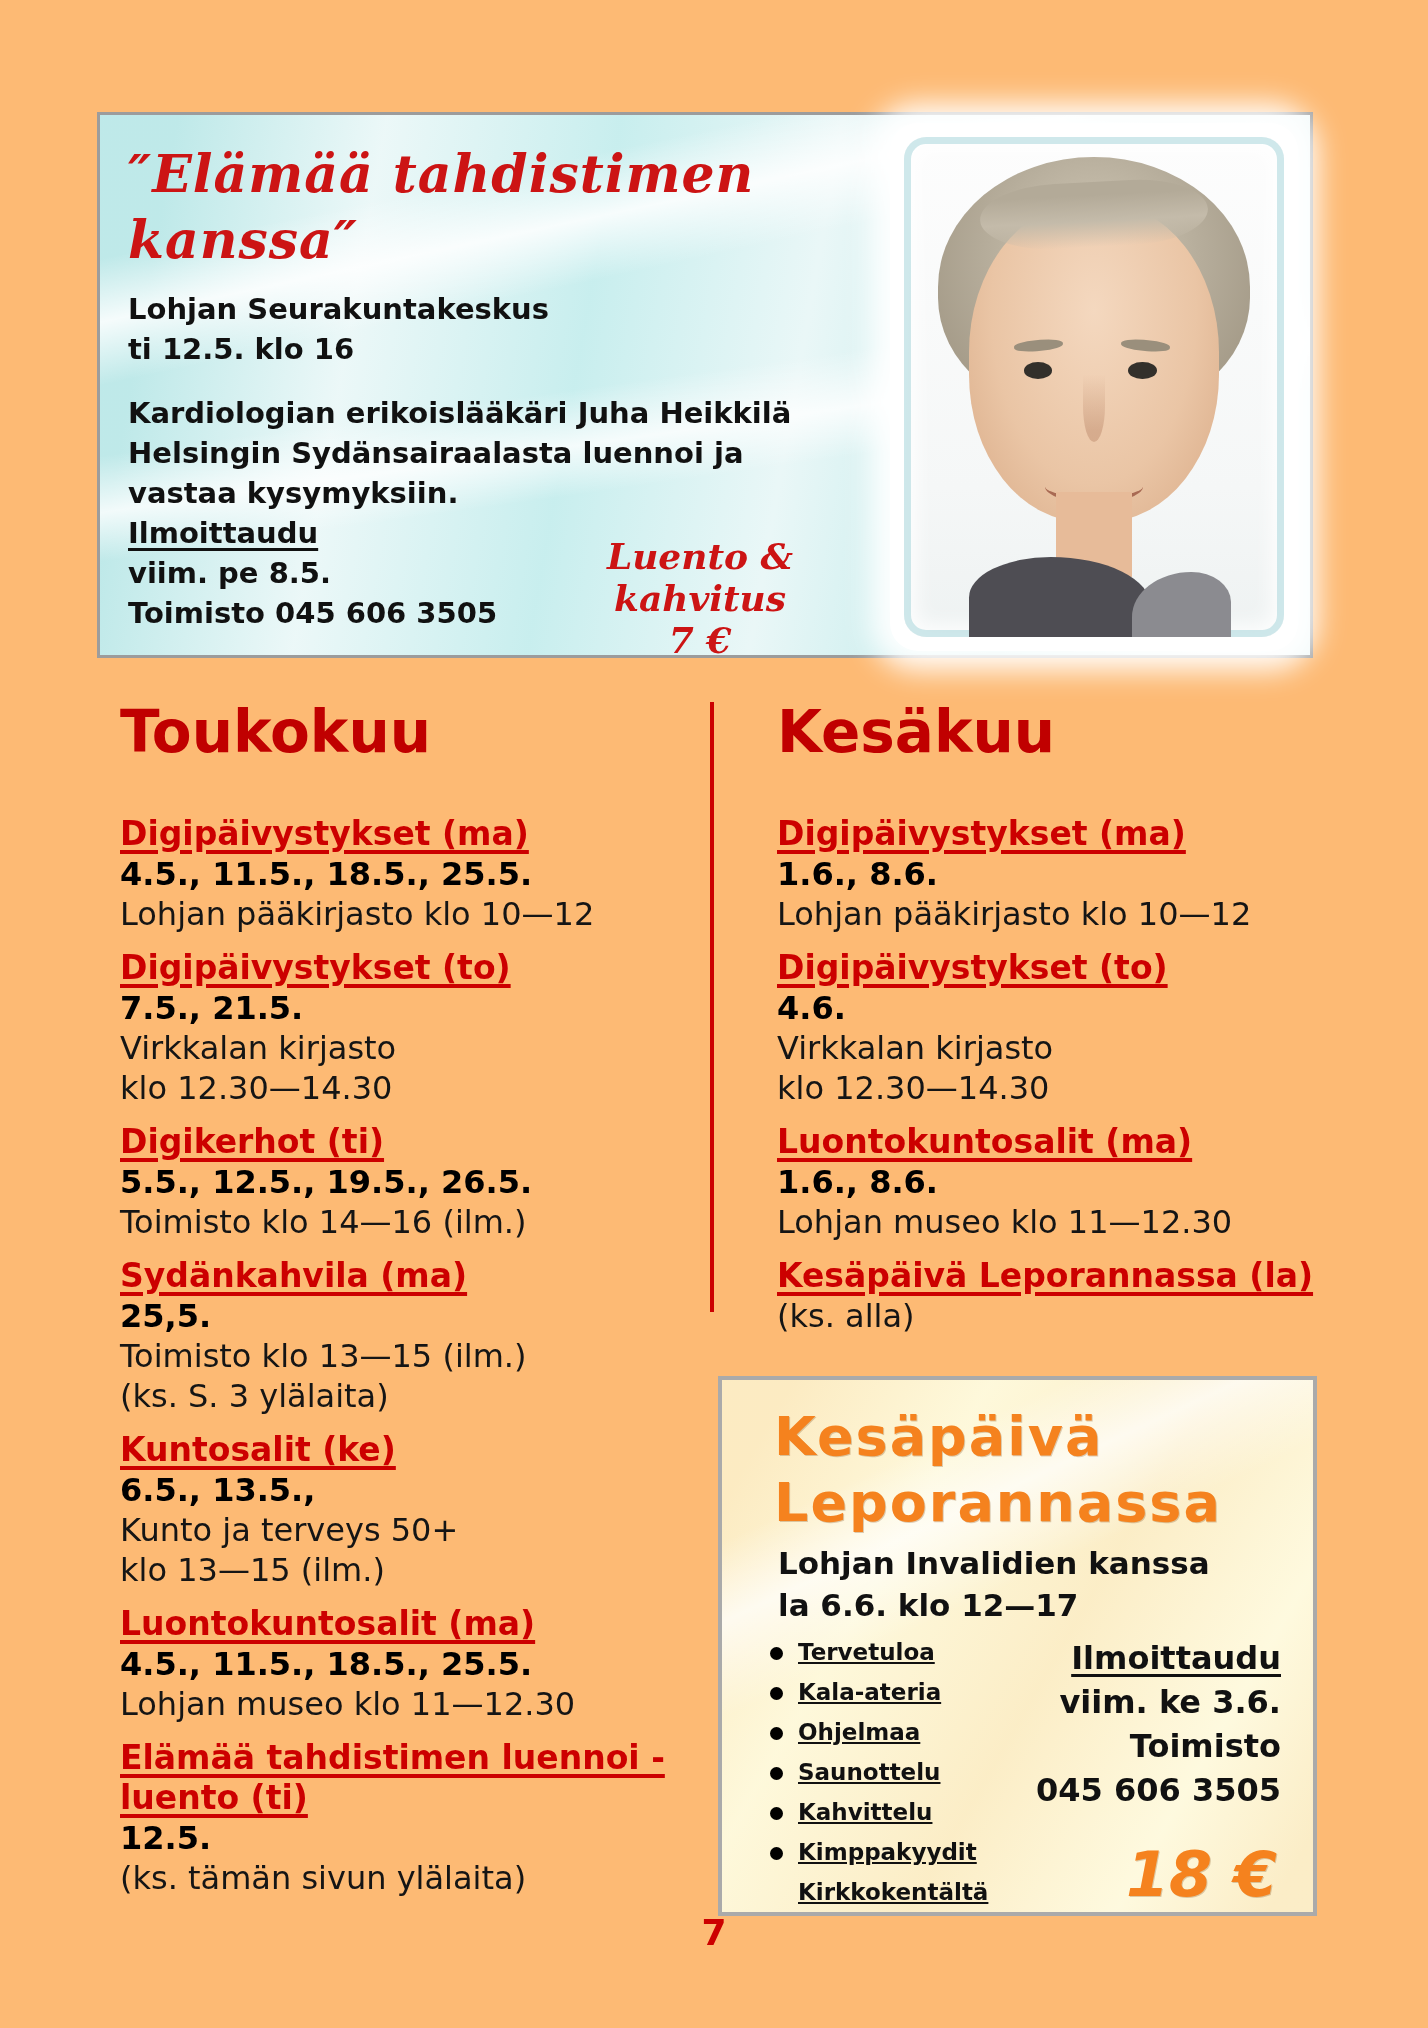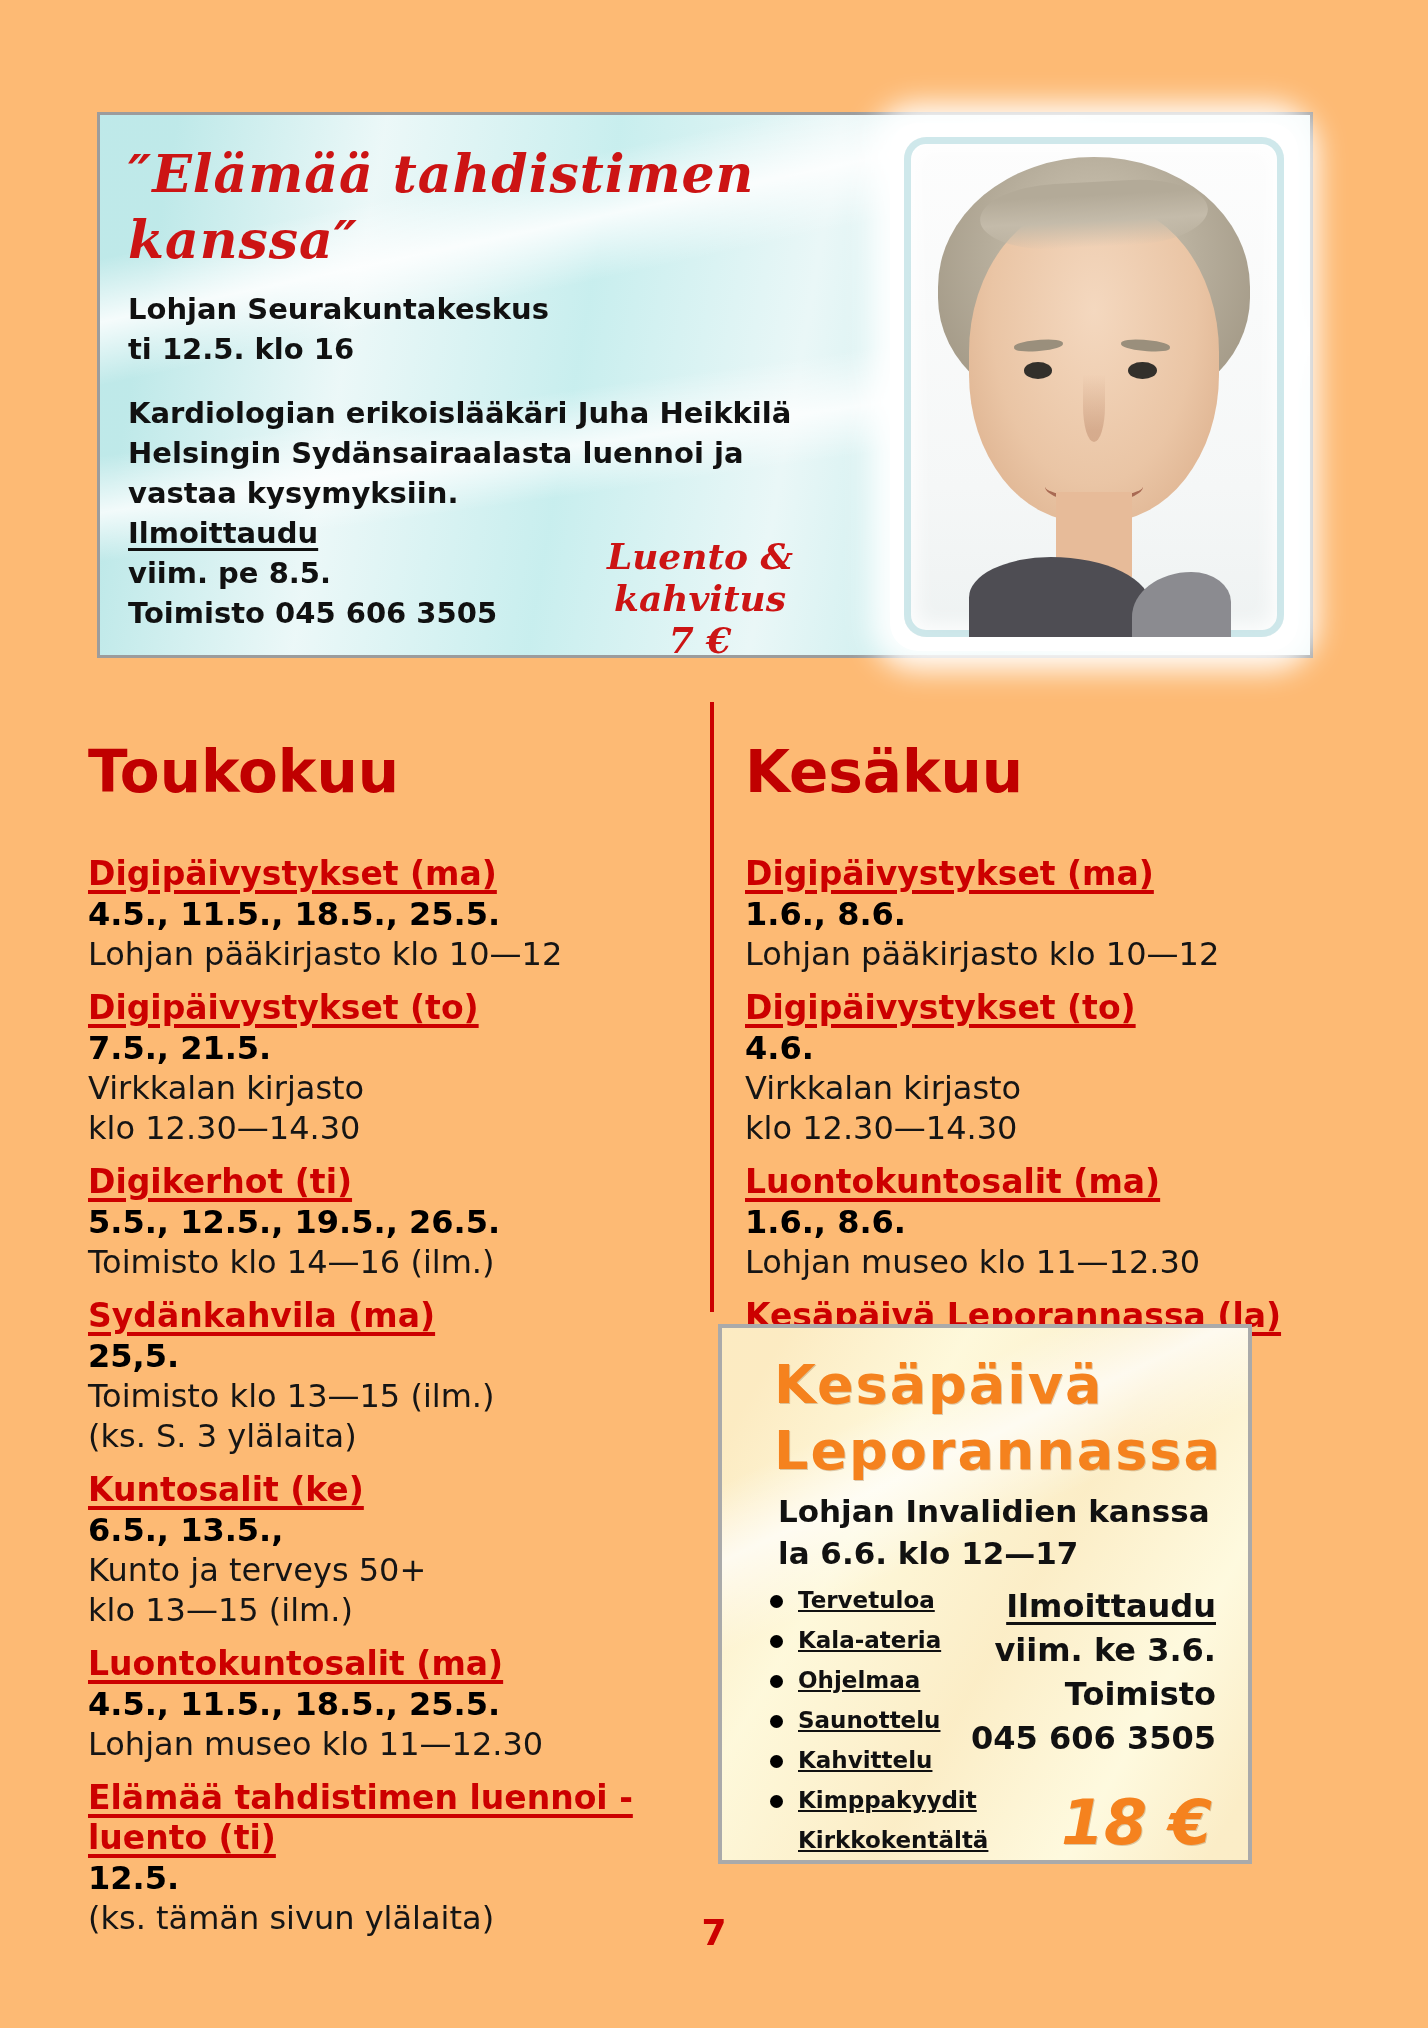--- a/index.html
+++ b/index.html
@@ -44,34 +44,34 @@
   .eye-l{left:31.5%;top:45%;width:7.5%;height:3.4%;background:#33302b;border-radius:50%;}
   .eye-r{left:59%;top:45%;width:7.5%;height:3.4%;background:#33302b;border-radius:50%;}
   .nose{left:47%;top:46%;width:6%;height:15%;border-radius:0 0 50% 50%;
         background:linear-gradient(180deg, rgba(0,0,0,0) 10%, rgba(186,134,104,0.45) 85%);}
   .mouth{left:37%;top:66.5%;width:26%;height:5.5%;border-bottom:6px solid #a96a53;border-radius:0 0 55% 55%;}
   .neck{left:40%;top:71%;width:20%;height:17%;background:#e7bb99;}
   .collar{left:17%;top:84%;width:48%;height:18%;background:#4e4d53;border-radius:45% 55% 0 0;}
   .collar2{left:60%;top:87%;width:26%;height:15%;background:#8b8b90;border-radius:60% 40% 0 0;}
 
   
-  .col{position:absolute;top:740px;width:600px;}
+  .col{position:absolute;top:700px;width:600px;margin-left:32px;}
   .col-left{left:88px;}
   .col-right{left:745px;}
   .month-heading{font-size:58px;font-weight:bold;color:#c00000;line-height:64px;margin-bottom:50px;}
   .entry{margin-bottom:14px;font-size:32px;line-height:40px;}
   .entry-title{display:inline;font-size:33px;font-weight:bold;color:#cc0000;
                text-decoration:underline;text-decoration-color:#cc0000;
                text-decoration-thickness:4px;text-underline-offset:5px;}
   .entry-dates{font-weight:bold;color:#000;}
   .entry-detail{color:#151515;}
   .divider{position:absolute;left:710px;top:702px;width:4px;height:610px;background:#cc0000;}
 
   
-  .summer-box{position:absolute;left:718px;top:1324px;width:534px;height:540px;
+  .summer-box{position:absolute;left:718px;top:1376px;width:599px;height:540px;
           border:4px solid #aaaaaa;box-sizing:border-box;
           background:
             linear-gradient(155deg, rgba(255,255,255,0) 20%, rgba(255,255,255,0.7) 30%, rgba(255,255,255,0) 42%),
             linear-gradient(120deg, rgba(252,226,178,0.55) 8%, rgba(255,250,222,0.6) 30%, rgba(251,230,186,0.55) 55%, rgba(255,251,226,0.7) 78%, rgba(250,228,184,0.5) 95%),
             #fcf6d6; padding-left: 16px;}
   .sb-title{position:absolute;left:52px;top:24px;color:#f5821e;font-weight:bold;
             font-size:54px;line-height:66px;letter-spacing:2px;
             text-shadow:1px 1px 0 rgba(120,60,0,0.25);}
   .sb-sub{position:absolute;left:56px;top:162px;font-weight:bold;font-size:31px;line-height:42px;}
   .sb-bullets{position:absolute;left:48px;top:252px;font-weight:bold;font-size:23px;line-height:40px;text-decoration:underline;}

